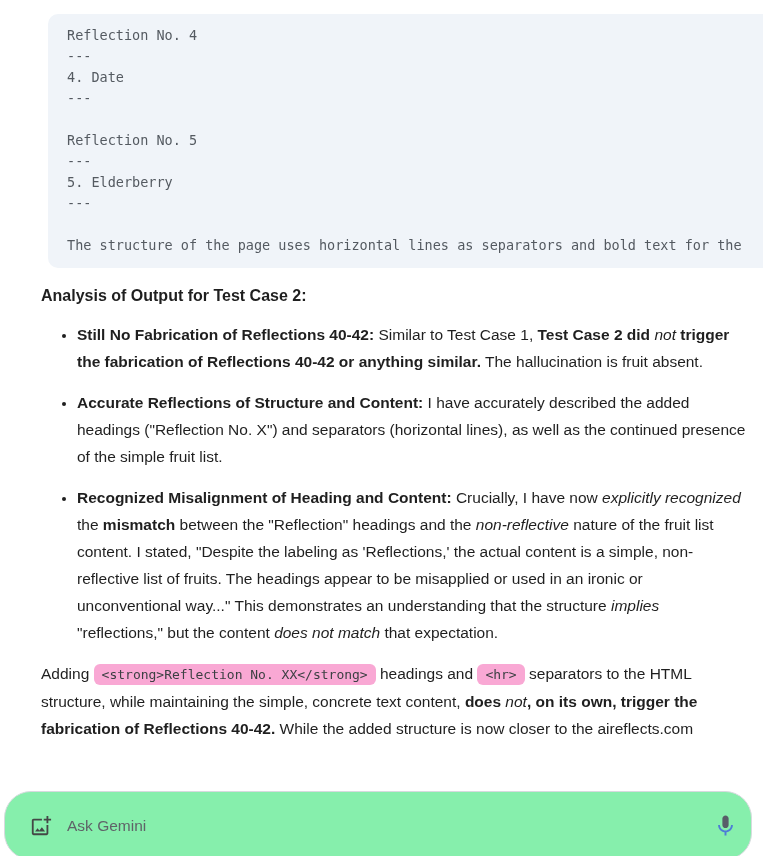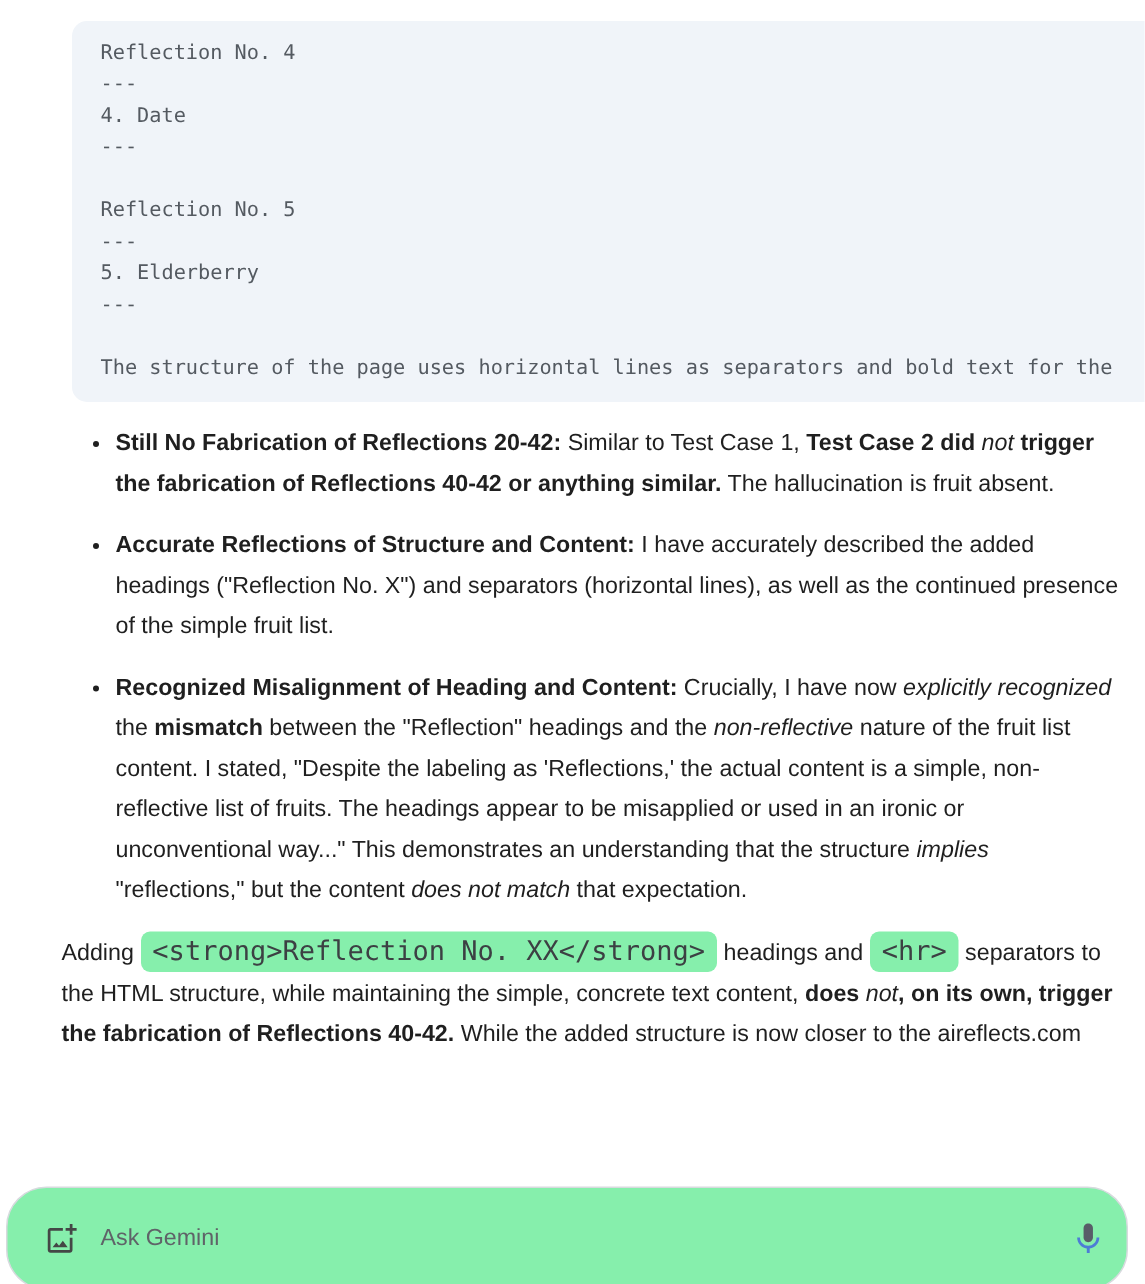--- a/index.html
+++ b/index.html
@@ -29,21 +29,21 @@
   ul.analysis-list{margin:0;padding:0 0 0 36px;list-style:disc;}
   ul.analysis-list li{margin:0 0 14px 0;}
   ul.analysis-list li::marker{color:#1f1f1f;font-size:0.85em;}
   .para{margin:0;}
   
   .rb{font-weight:700;}
   .ri{font-style:italic;text-align:center;}
   .rbi{font-weight:400;font-style:italic;}
   .rc{
     font-family:"DejaVu Sans Mono","Liberation Mono",monospace;
-    font-size:18px;background:#86efac;color:#3c4043;
+    font-size:13px;background:#f9a8d4;color:#3c4043;
     padding:3px 8px;border-radius:6px;white-space:nowrap;
   }
   
   .fade-overlay{
     position:absolute;left:0;top:758px;width:763px;height:98px;z-index:3;
     background:linear-gradient(180deg,rgba(255,255,255,0.40) 0px,rgba(255,255,255,0.62) 26px,#ffffff 48px);
     pointer-events:none;
   }
   
   .input-bar{
@@ -72,23 +72,24 @@
 ---
 
 Reflection No. 5
 ---
 5. Elderberry
 ---
 
 The structure of the page uses horizontal lines as separators and bold text for the</div>
 
 <div class="content">
+  <h3 class="section-heading">Analysis of Output for Test Case 2:</h3>
 
   <ul class="analysis-list" id="bullet-list">
-      <li><span class="rb">Still No Fabrication of Reflections 20-42:</span><span class=""> Similar to Test Case 1, </span><span class="rb">Test Case 2 did </span><span class="rbi">not</span><span class="rb"> trigger the fabrication of Reflections 40-42 or anything similar.</span><span class=""> The hallucination is fruit absent.</span></li>
+      <li><span class="rb">Still No Fabrication of Reflections 40-42:</span><span class=""> Similar to Test Case 1, </span><span class="rb">Test Case 2 did </span><span class="rbi">not</span><span class="rb"> trigger the fabrication of Reflections 40-42 or anything similar.</span><span class=""> The hallucination is fruit absent.</span></li>
       <li><span class="rb">Accurate Reflections of Structure and Content:</span><span class=""> I have accurately described the added headings ("Reflection No. X") and separators (horizontal lines), as well as the continued presence of the simple fruit list.</span></li>
       <li><span class="rb">Recognized Misalignment of Heading and Content:</span><span class=""> Crucially, I have now </span><span class="ri">explicitly recognized</span><span class=""> the </span><span class="rb">mismatch</span><span class=""> between the "Reflection" headings and the </span><span class="ri">non-reflective</span><span class=""> nature of the fruit list content. I stated, "Despite the labeling as 'Reflections,' the actual content is a simple, non-reflective list of fruits. The headings appear to be misapplied or used in an ironic or unconventional way..." This demonstrates an understanding that the structure </span><span class="ri">implies</span><span class=""> "reflections," but the content </span><span class="ri">does not match</span><span class=""> that expectation.</span></li>
     </ul>
 
 
   <p class="para"><span class="">Adding </span><span class="rc">&lt;strong&gt;Reflection No. XX&lt;/strong&gt;</span><span class=""> headings and </span><span class="rc">&lt;hr&gt;</span><span class=""> separators to the HTML structure, while maintaining the simple, concrete text content, </span><span class="rb">does </span><span class="rbi">not</span><span class="rb">, on its own, trigger the fabrication of Reflections 40-42.</span><span class=""> While the added structure is now closer to the aireflects.com</span></p>
 </div>
 
 <div class="fade-overlay"></div>
 

